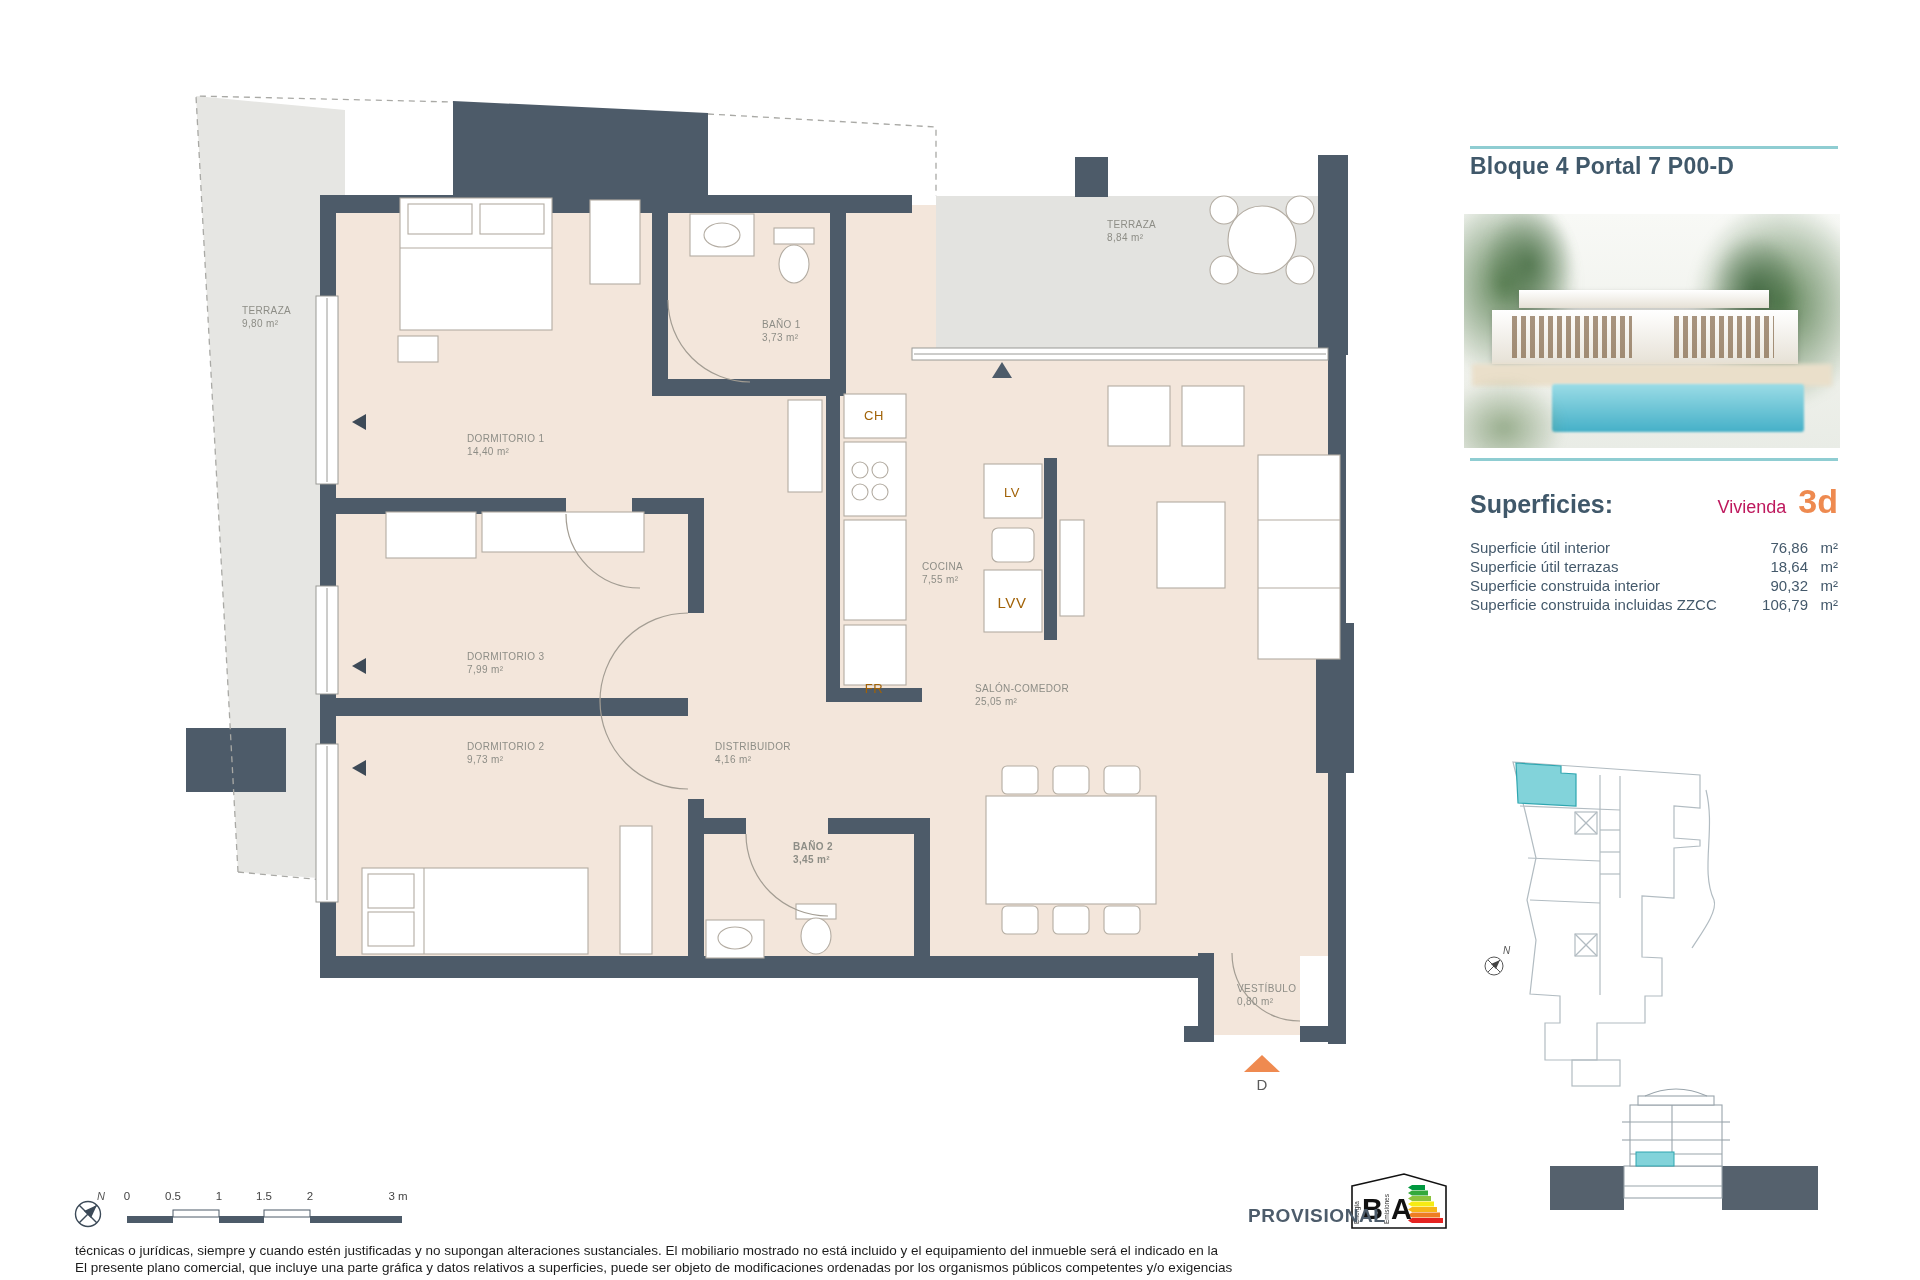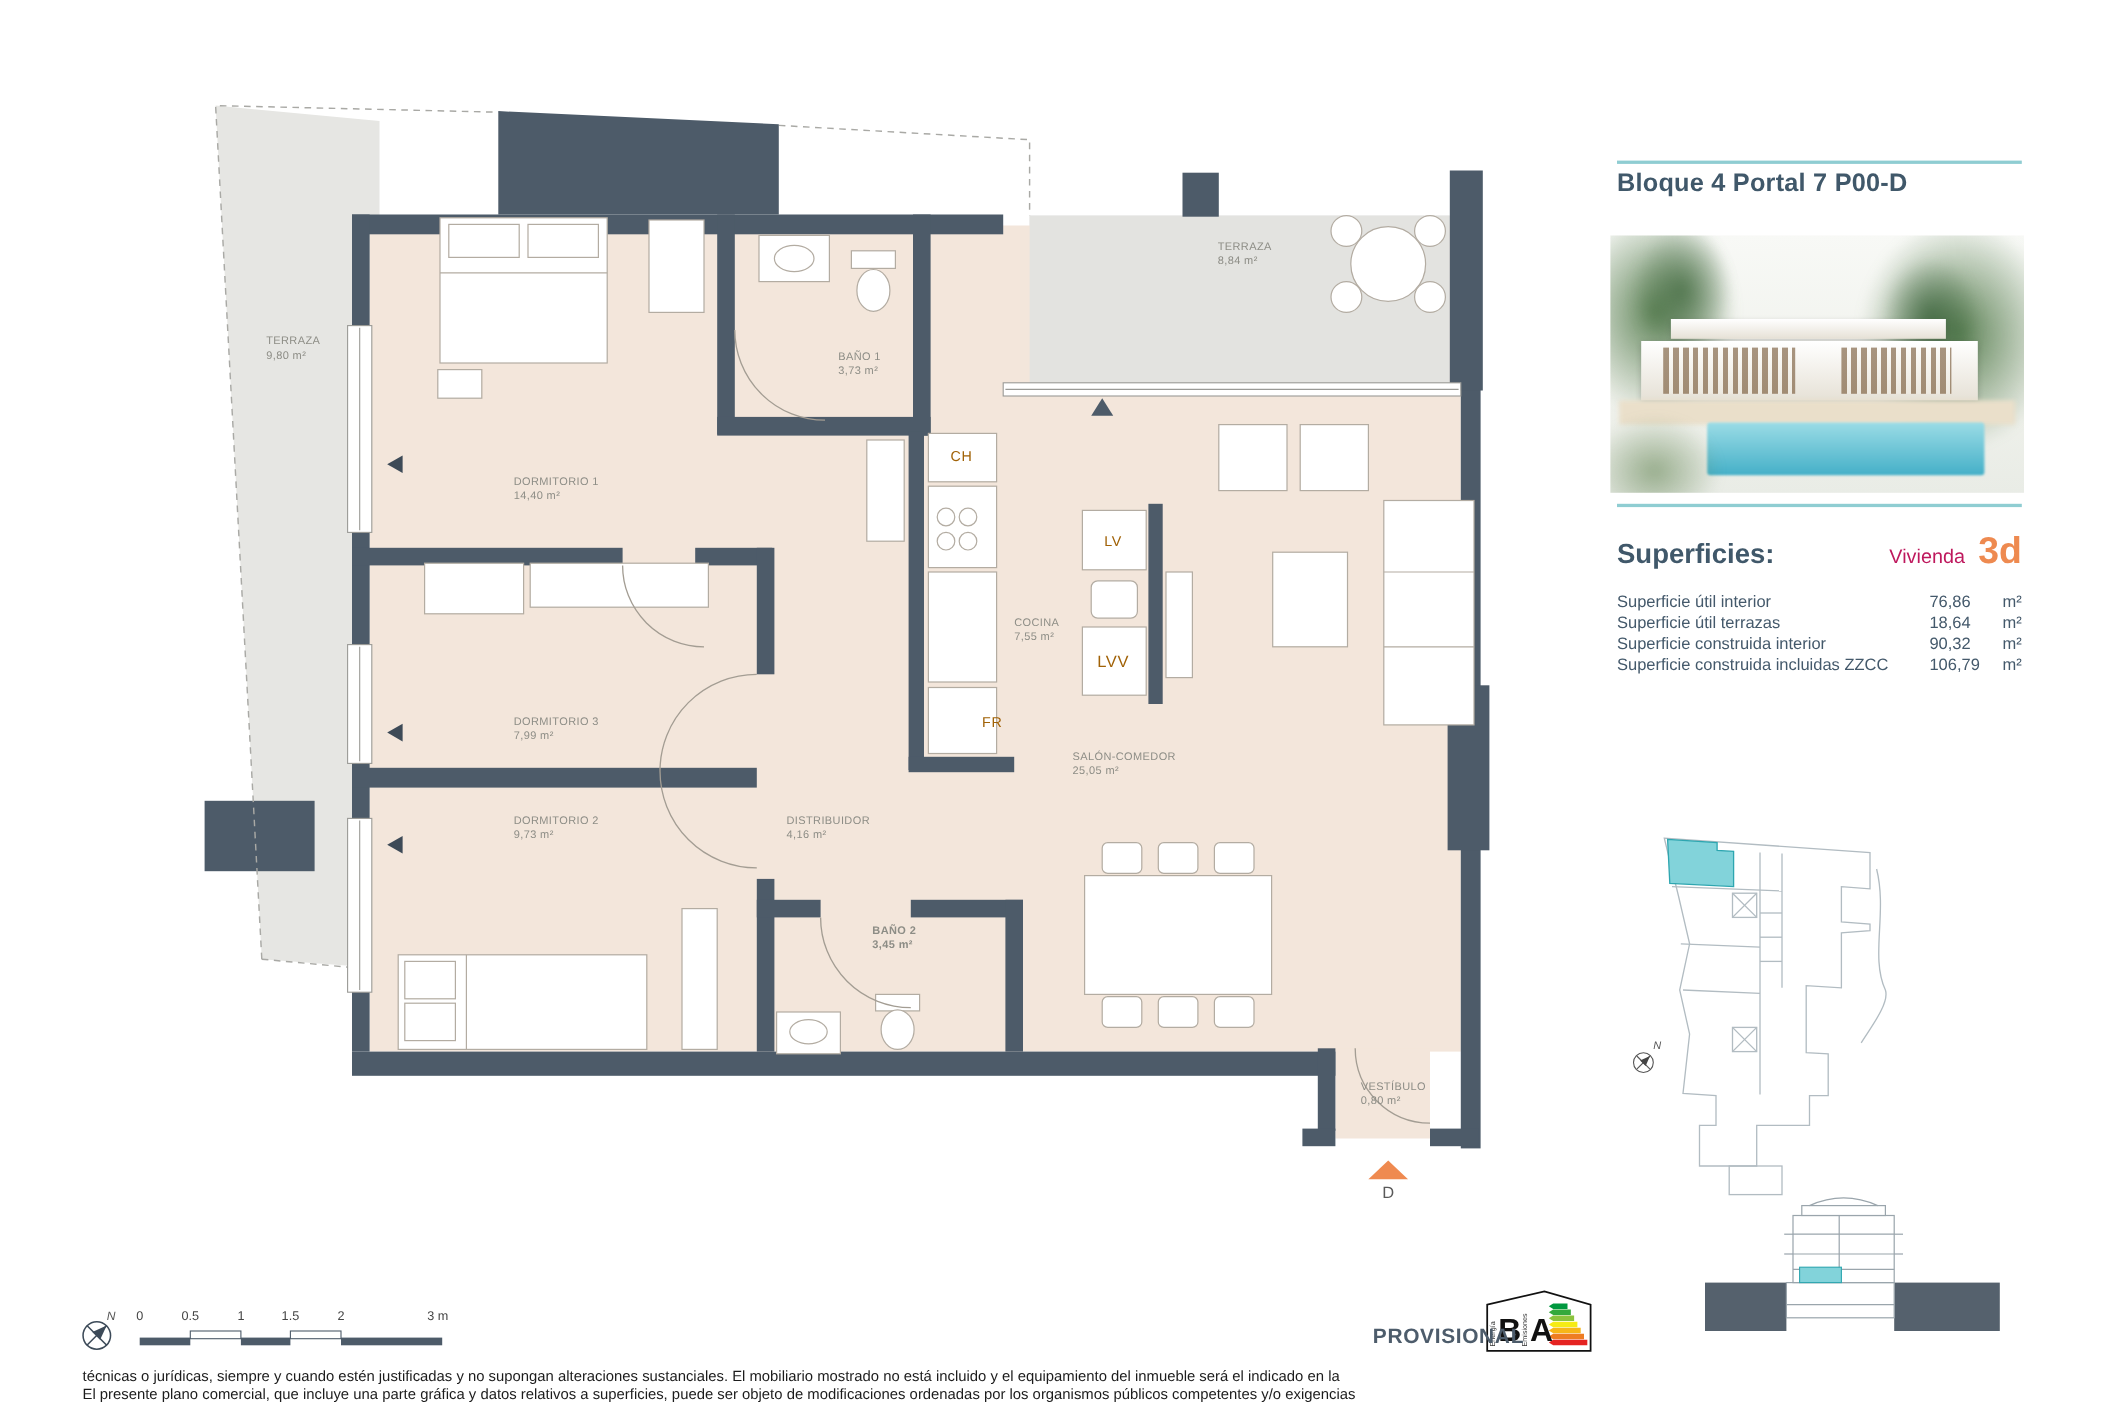--- a/index.html
+++ b/index.html
@@ -22,21 +22,21 @@
   .sheet-title{position:absolute;left:1470px;top:153px;font-size:23px;font-weight:bold;
           color:#40586a;letter-spacing:.2px;z-index:5;}
   .superficies-head{position:absolute;left:1470px;top:482px;width:368px;display:flex;
           align-items:baseline;z-index:5;}
   .superficies-head .h{font-size:25px;font-weight:bold;color:#40586a;flex:1;}
   .superficies-head .viv{font-size:18px;color:#be185d;margin-right:12px;}
   .superficies-head .vivval{font-size:34px;font-weight:bold;color:#ee8a50;}
   .sup-rows{position:absolute;left:1470px;top:538px;width:368px;z-index:5;}
   .sup-row{display:flex;font-size:15px;color:#44596b;line-height:19px;}
   .sup-row .lbl{flex:1;}
-  .sup-row .val{width:54px;text-align:left;}
+  .sup-row .val{width:54px;text-align:right;}
   .sup-row .unit{width:30px;text-align:right;}
 
   
   .render{position:absolute;left:1464px;top:214px;width:376px;height:234px;overflow:hidden;
           background:linear-gradient(#f8f9f6,#eef0ea 70%,#e9ece6);z-index:4;}
   .render .blob{position:absolute;border-radius:50%;filter:blur(5px);}
   .render .slab{position:absolute;background:linear-gradient(#ffffff,#e6e1d6);
           box-shadow:0 2px 5px rgba(60,60,60,.25);}
   .render .wood{position:absolute;background:repeating-linear-gradient(90deg,
           rgba(122,92,60,.65) 0 5px, rgba(250,248,242,.25) 5px 9px);}
@@ -340,21 +340,21 @@
   <span>25,05 m²</span>
 </div>
 <div class="rlabel" style="left:1237px;top:982px;">
   <span>VESTÍBULO</span>
   <span>0,80 m²</span>
 </div>
 
 <div class="alabel" style="left:874px;top:415px;">CH</div>
 <div class="alabel" style="left:1012px;top:492px;">LV</div>
 <div class="alabel big" style="left:1012px;top:602px;">LVV</div>
-<div class="alabel" style="left:874px;top:656px;margin-left:28px;">FR</div>
+<div class="alabel" style="left:874px;top:688px;">FR</div>
 
 <div class="entrance-letter">D</div>
 
 <div class="teal-rule" style="top:146px;"></div>
 <div class="sheet-title">Bloque 4 Portal 7 P00-D</div>
 
 <div class="render">
   <div class="blob" style="left:-35px;top:-25px;width:150px;height:190px;background:radial-gradient(closest-side,rgba(74,116,66,.85),rgba(74,116,66,0));"></div>
   <div class="blob" style="left:20px;top:-10px;width:90px;height:120px;background:radial-gradient(closest-side,rgba(52,94,50,.7),rgba(52,94,50,0));"></div>
   <div class="blob" style="right:-30px;top:-15px;width:180px;height:210px;background:radial-gradient(closest-side,rgba(74,116,66,.9),rgba(74,116,66,0));"></div>

